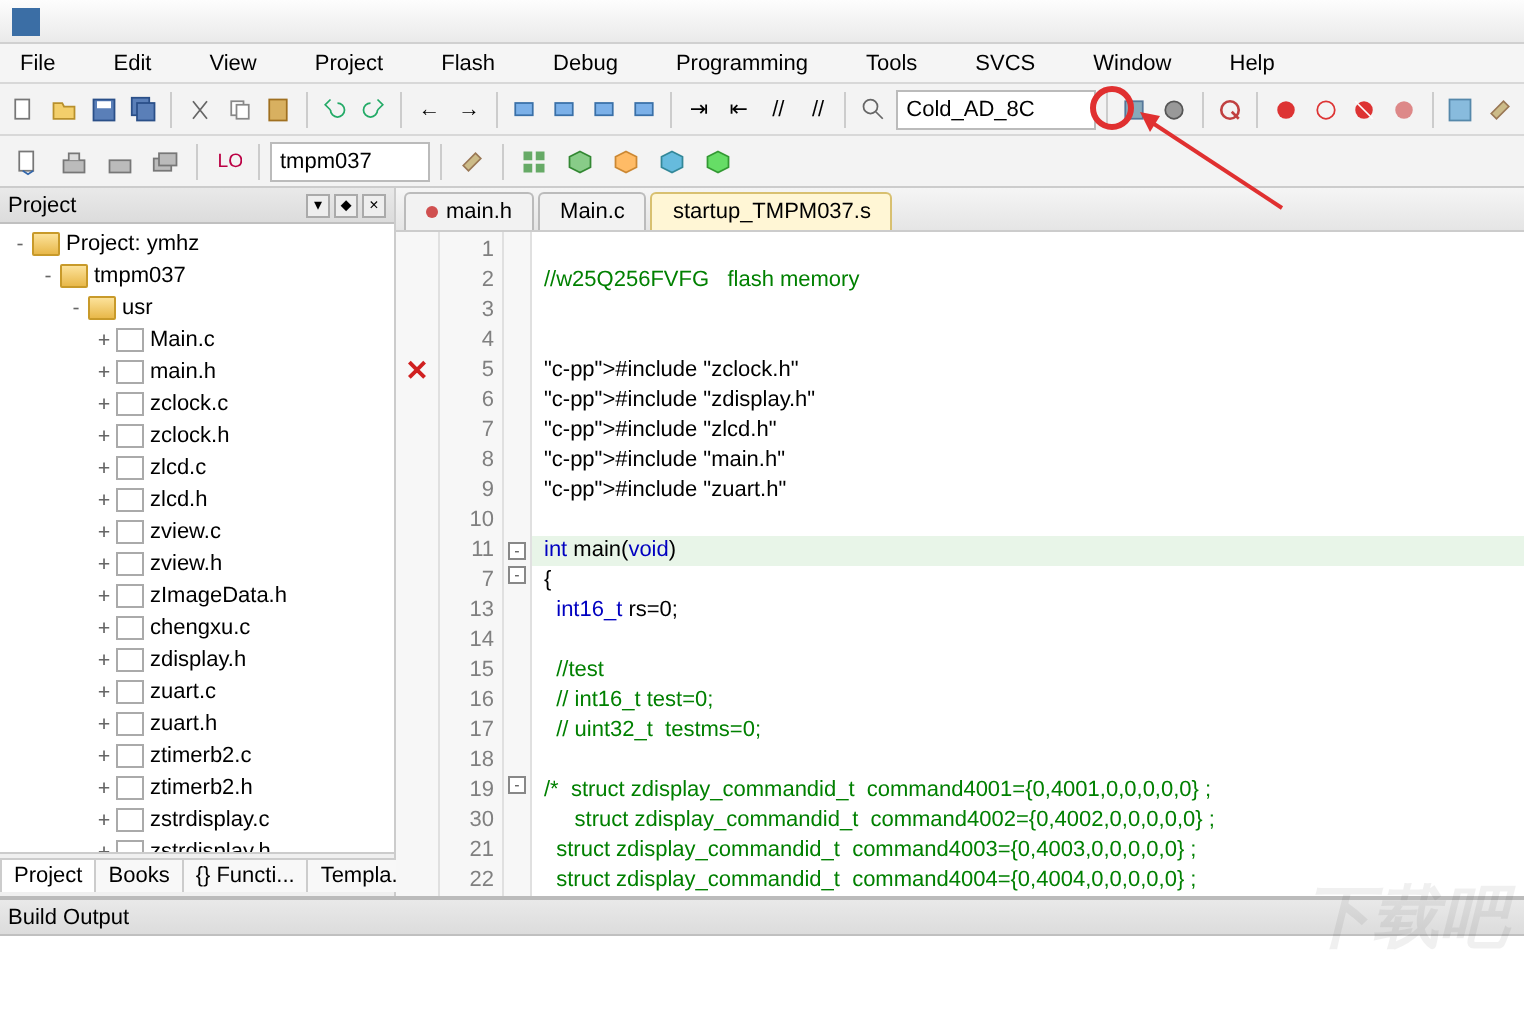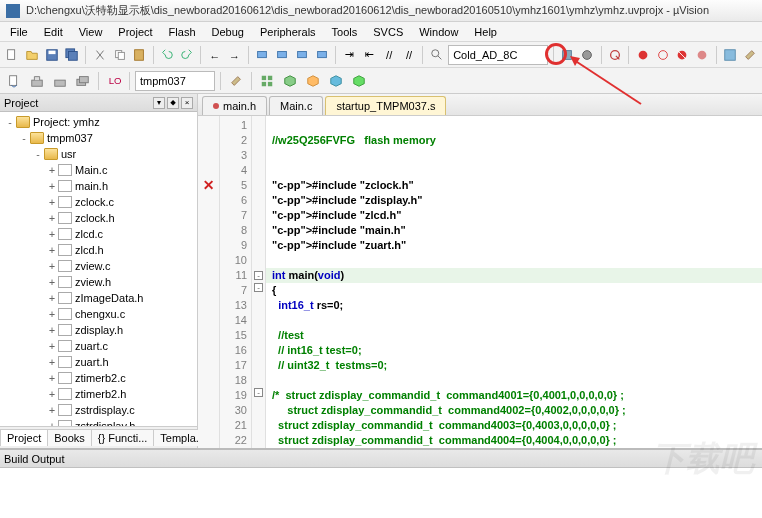--- a/index.html
+++ b/index.html
@@ -1,20 +1,20 @@
 <!DOCTYPE html>
 <html><head>
 <meta charset="utf-8">
 <style>
 * { margin: 0; padding: 0; box-sizing: border-box; font-family: "Segoe UI", Tahoma, sans-serif; font-size: 11px; }
 body { background: #f0f0f0; width: 762px; height: 518px; overflow: hidden; display: flex; flex-direction: column; }
 .titlebar { height: 22px; background: linear-gradient(#fdfdfd,#eaeaea); display: flex; align-items: center; padding: 0 6px; border-bottom: 1px solid #d0d0d0; }
 .titlebar .ticon { width: 14px; height: 14px; background: #3b6ea5; margin-right: 6px; }
 .titlebar .ttxt { color: #333; }
-.menubar { height: 20px; background: #f5f5f5; display: flex; align-items: center; padding: 0 4px; gap: 4px; border-bottom: 1px solid #d8d8d8; }
+.menubar { height: 20px; background: #f5f5f5; display: flex; align-items: center; padding: 0 4px; gap: 17px; border-bottom: 1px solid #d8d8d8; }
 .menubar span { padding: 2px 6px; cursor: default; }
 .toolbar { height: 26px; background: #f3f3f3; border-bottom: 1px solid #d8d8d8; display: flex; align-items: center; padding: 0 4px; gap: 3px; }
 .toolbar2 { height: 26px; background: #f3f3f3; border-bottom: 1px solid #ccc; display: flex; align-items: center; padding: 0 4px; gap: 3px; }
 .tbtn { width: 20px; height: 20px; display: inline-flex; align-items: center; justify-content: center; border: 1px solid transparent; border-radius: 2px; }
 .tbtn svg { width: 14px; height: 14px; }
 .tsep { width: 1px; height: 18px; background: #ccc; margin: 0 2px; }
 .combo { height: 20px; border: 1px solid #bbb; background: #fff; padding: 1px 4px; min-width: 100px; display: inline-flex; align-items: center; }
 .combo.small { min-width: 80px; }
 .redcircle { position: absolute; border: 3px solid #e03030; border-radius: 50%; width: 22px; height: 22px; pointer-events: none; }
 .arrow { position: absolute; pointer-events: none; }
@@ -36,47 +36,46 @@
 .edtabs { height: 22px; background: linear-gradient(#f5f5f5,#e5e5e5); display: flex; align-items: flex-end; padding-left: 4px; border-bottom: 1px solid #ccc; }
 .edtab { padding: 3px 10px; border: 1px solid #bbb; border-bottom: none; margin-right: 2px; background: #f2f2f2; border-radius: 3px 3px 0 0; display: flex; align-items: center; gap: 4px; }
 .edtab.active { background: #fff6d5; border-color: #d8c070; }
 .edtab.mod::before { content: ""; width: 6px; height: 6px; background: #d05050; border-radius: 50%; }
 .codearea { flex: 1; display: flex; overflow: hidden; font-family: Consolas, "Courier New", monospace; font-size: 12px; line-height: 15px; }
 .errcol { width: 22px; background: #f7f7f7; border-right: 1px solid #e0e0e0; padding-top: 2px; }
 .errmark { color: #d02020; text-align: center; font-weight: bold; font-size: 14px; height: 15px; }
 .gutter { width: 32px; background: #f7f7f7; color: #808080; text-align: right; padding: 2px 4px 0 0; border-right: 1px solid #e0e0e0; }
 .foldcol { width: 14px; background: #f7f7f7; border-right: 1px solid #e0e0e0; padding-top: 2px; }
 .foldbox { width: 9px; height: 9px; border: 1px solid #888; margin: 3px auto; font-size: 8px; line-height: 7px; text-align: center; color: #555; background: #fff; }
-.code { flex: 1; padding: 2px 16px 0 6px; white-space: pre; color: #000; overflow: hidden; position: relative; font-weight: bold; }
+.code { flex: 1; padding: 2px 16px 0 6px; white-space: pre; color: #000; overflow: hidden; position: relative; }
 .code .hl { position: absolute; left: 0; right: 0; height: 15px; background: #e8f5e8; z-index: 0; }
 .code .ln { position: relative; z-index: 1; height: 15px; }
 .c-comment { color: #008000; }
 .c-kw { color: #0000c0; }
 .c-type { color: #0000c0; }
 .buildout { height: 70px; border-top: 2px solid #bbb; background: #fff; display: flex; flex-direction: column; }
 .bohdr { height: 18px; background: linear-gradient(#e9e9e9,#dcdcdc); border-bottom: 1px solid #c0c0c0; padding: 0 4px; display: flex; align-items: center; }
 .botext { flex: 1; padding: 3px 6px; font-family: Consolas, monospace; font-size: 11px; white-space: pre; overflow: hidden; }
 .watermark { position: absolute; right: 8px; bottom: 36px; font-size: 34px; color: rgba(0,0,0,0.06); font-weight: bold; pointer-events: none; font-style: italic; text-align: right; }
 </style>
 </head>
 <body>
 
 <div class="titlebar">
   <span class="ticon"></span>
-  <span class="ttxt">D:\chengxu\沃特勒显示板\dis_newborad20160612\dis_newborad20160612\dis_newborad20160510\ymhz1601\ymhz\ymhz.uvprojx - µVision</span>
 </div>
 
 <div class="menubar">
   <span>File</span>
   <span>Edit</span>
   <span>View</span>
   <span>Project</span>
   <span>Flash</span>
   <span>Debug</span>
-  <span>Peripherals</span>
+  <span>Programming</span>
   <span>Tools</span>
   <span>SVCS</span>
   <span>Window</span>
   <span>Help</span>
 </div>
 
 <div class="toolbar" style="position:relative">
   <span class="tbtn">
       <svg viewBox="0 0 16 16">
         <rect x="3" y="2" width="8" height="11" fill="#fff" stroke="#777"></rect>

